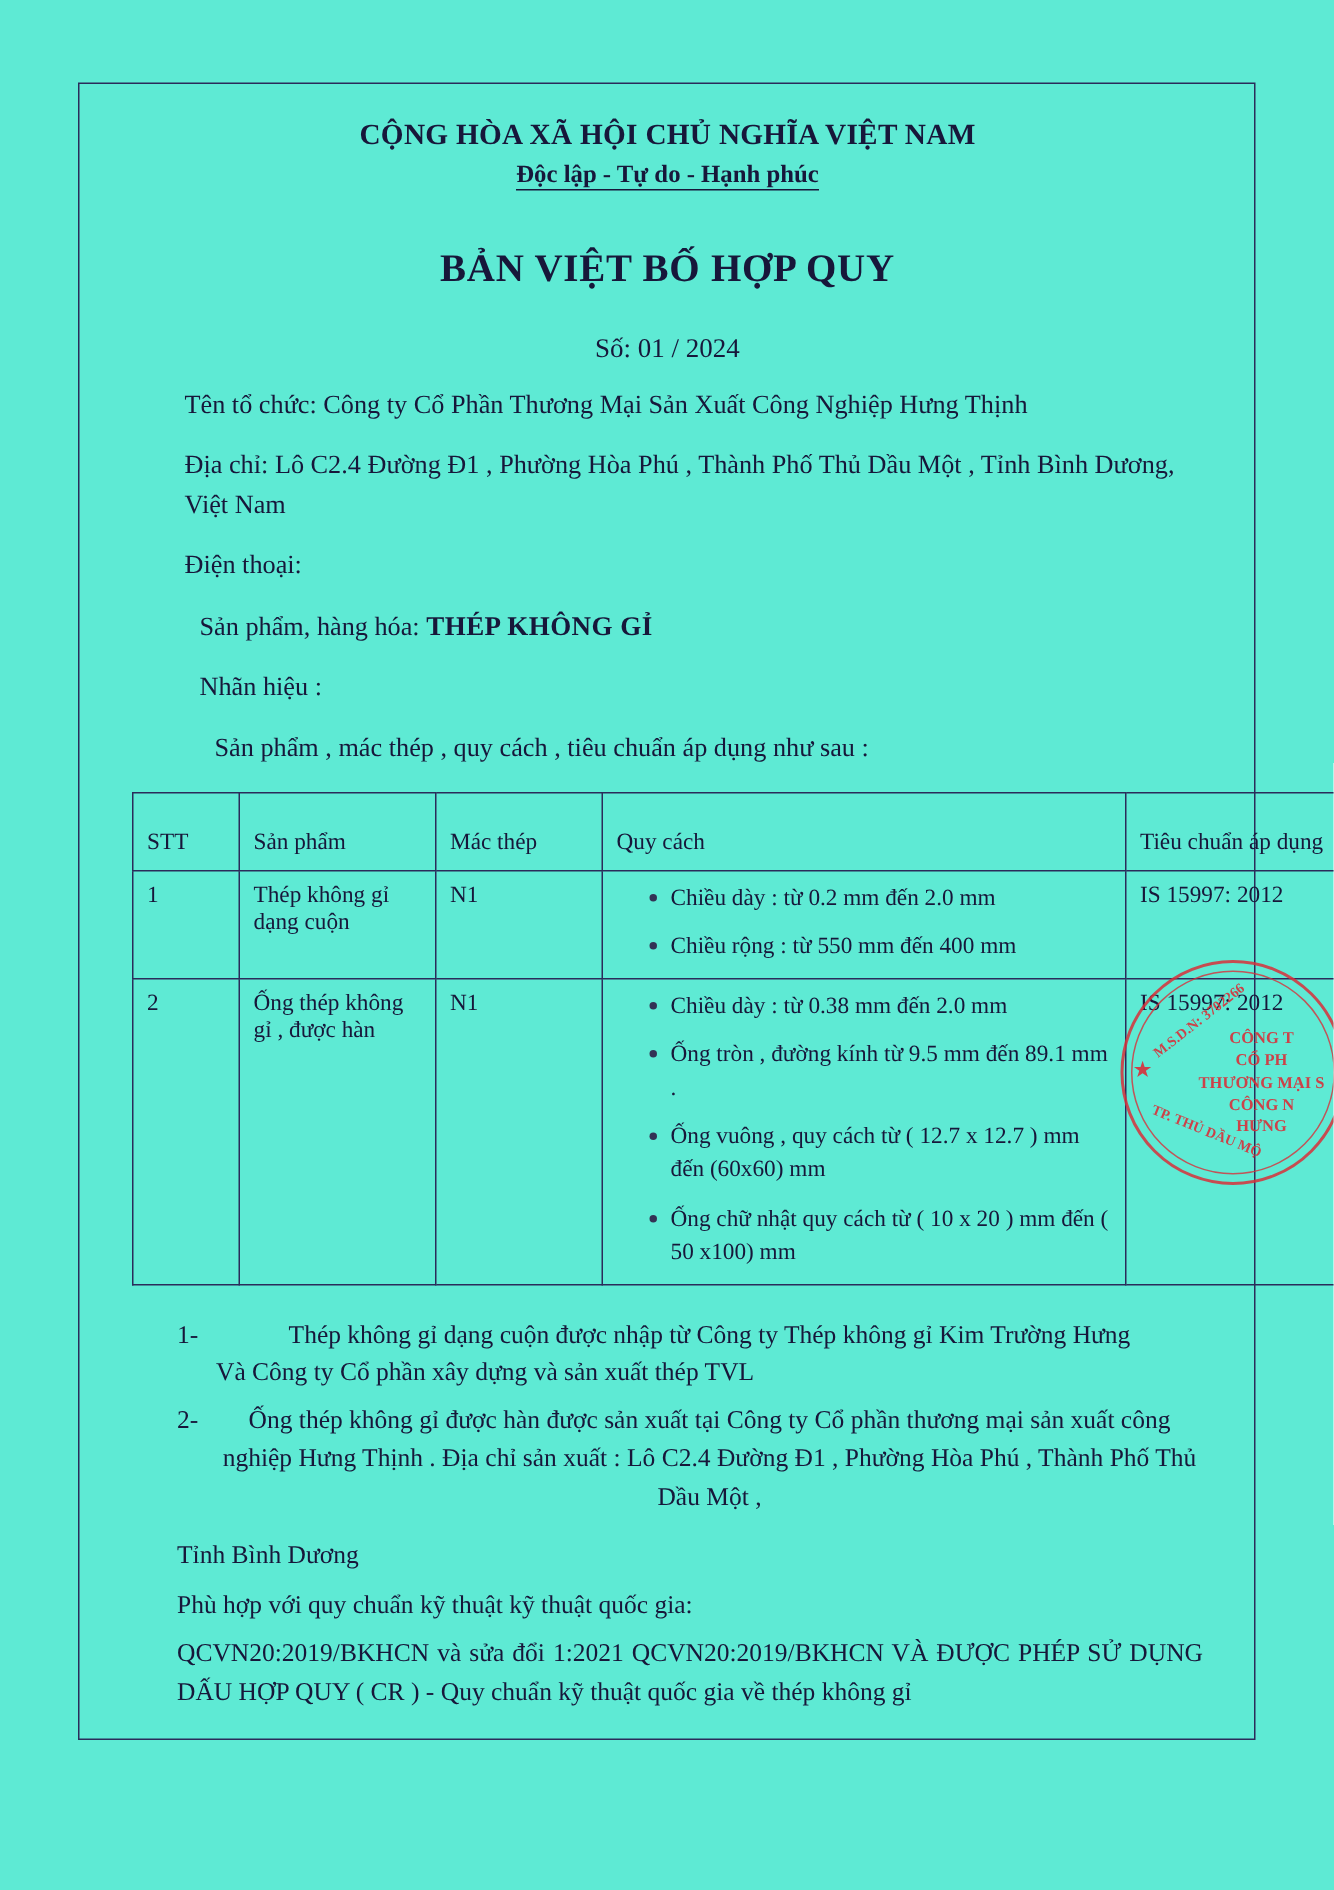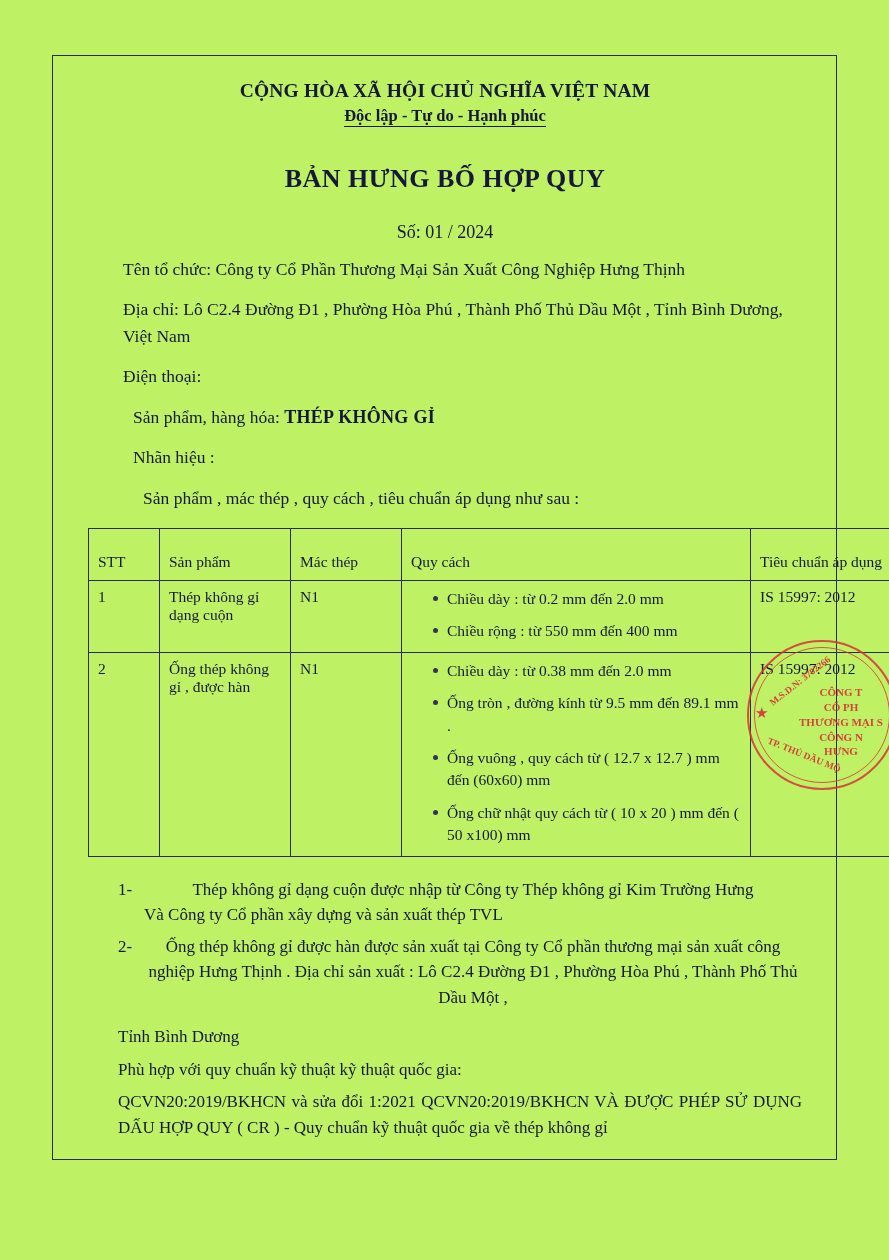--- a/index.html
+++ b/index.html
@@ -13,21 +13,21 @@
     font-family: "Liberation Serif", serif;
     color: #1a1a2e;
     position: relative;
     overflow: hidden;
   }
   .page {
     position: absolute;
     left: 0; top: 0;
     width: 889px;
     height: 1260px;
-    background: #bef264;
+    background: #5eead4;
   }
   .doc-border {
     position: absolute;
     left: 52px;
     top: 55px;
     width: 785px;
     height: 1105px;
     border: 1.5px solid #2b2b5a;
     box-sizing: border-box;
   }
@@ -229,21 +229,21 @@
 <body>
 
 <div class="page">
   <div class="doc-border"></div>
 
   <div class="content">
 
     <div class="national-header">CỘNG HÒA XÃ HỘI CHỦ NGHĨA VIỆT NAM</div>
     <div class="national-sub"><span class="u">Độc lập - Tự do - Hạnh phúc</span></div>
 
-    <div class="doc-title">BẢN HƯNG BỐ HỢP QUY</div>
+    <div class="doc-title">BẢN VIỆT BỐ HỢP QUY</div>
     <div class="doc-number">Số: 01 / 2024</div>
 
     <div class="para indent-1">Tên tổ chức: Công ty Cổ Phần Thương Mại Sản Xuất Công Nghiệp Hưng Thịnh</div>
     <div class="para indent-1">Địa chỉ: Lô C2.4 Đường Đ1 , Phường Hòa Phú , Thành Phố Thủ Dầu Một , Tỉnh Bình Dương, Việt Nam</div>
     <div class="para indent-1">Điện thoại:</div>
 
     <div class="para indent-2 product-line">
       <span>Sản phẩm, hàng hóa: </span><span class="bold">THÉP KHÔNG GỈ</span>
     </div>
     <div class="para indent-2">Nhãn hiệu :</div>

